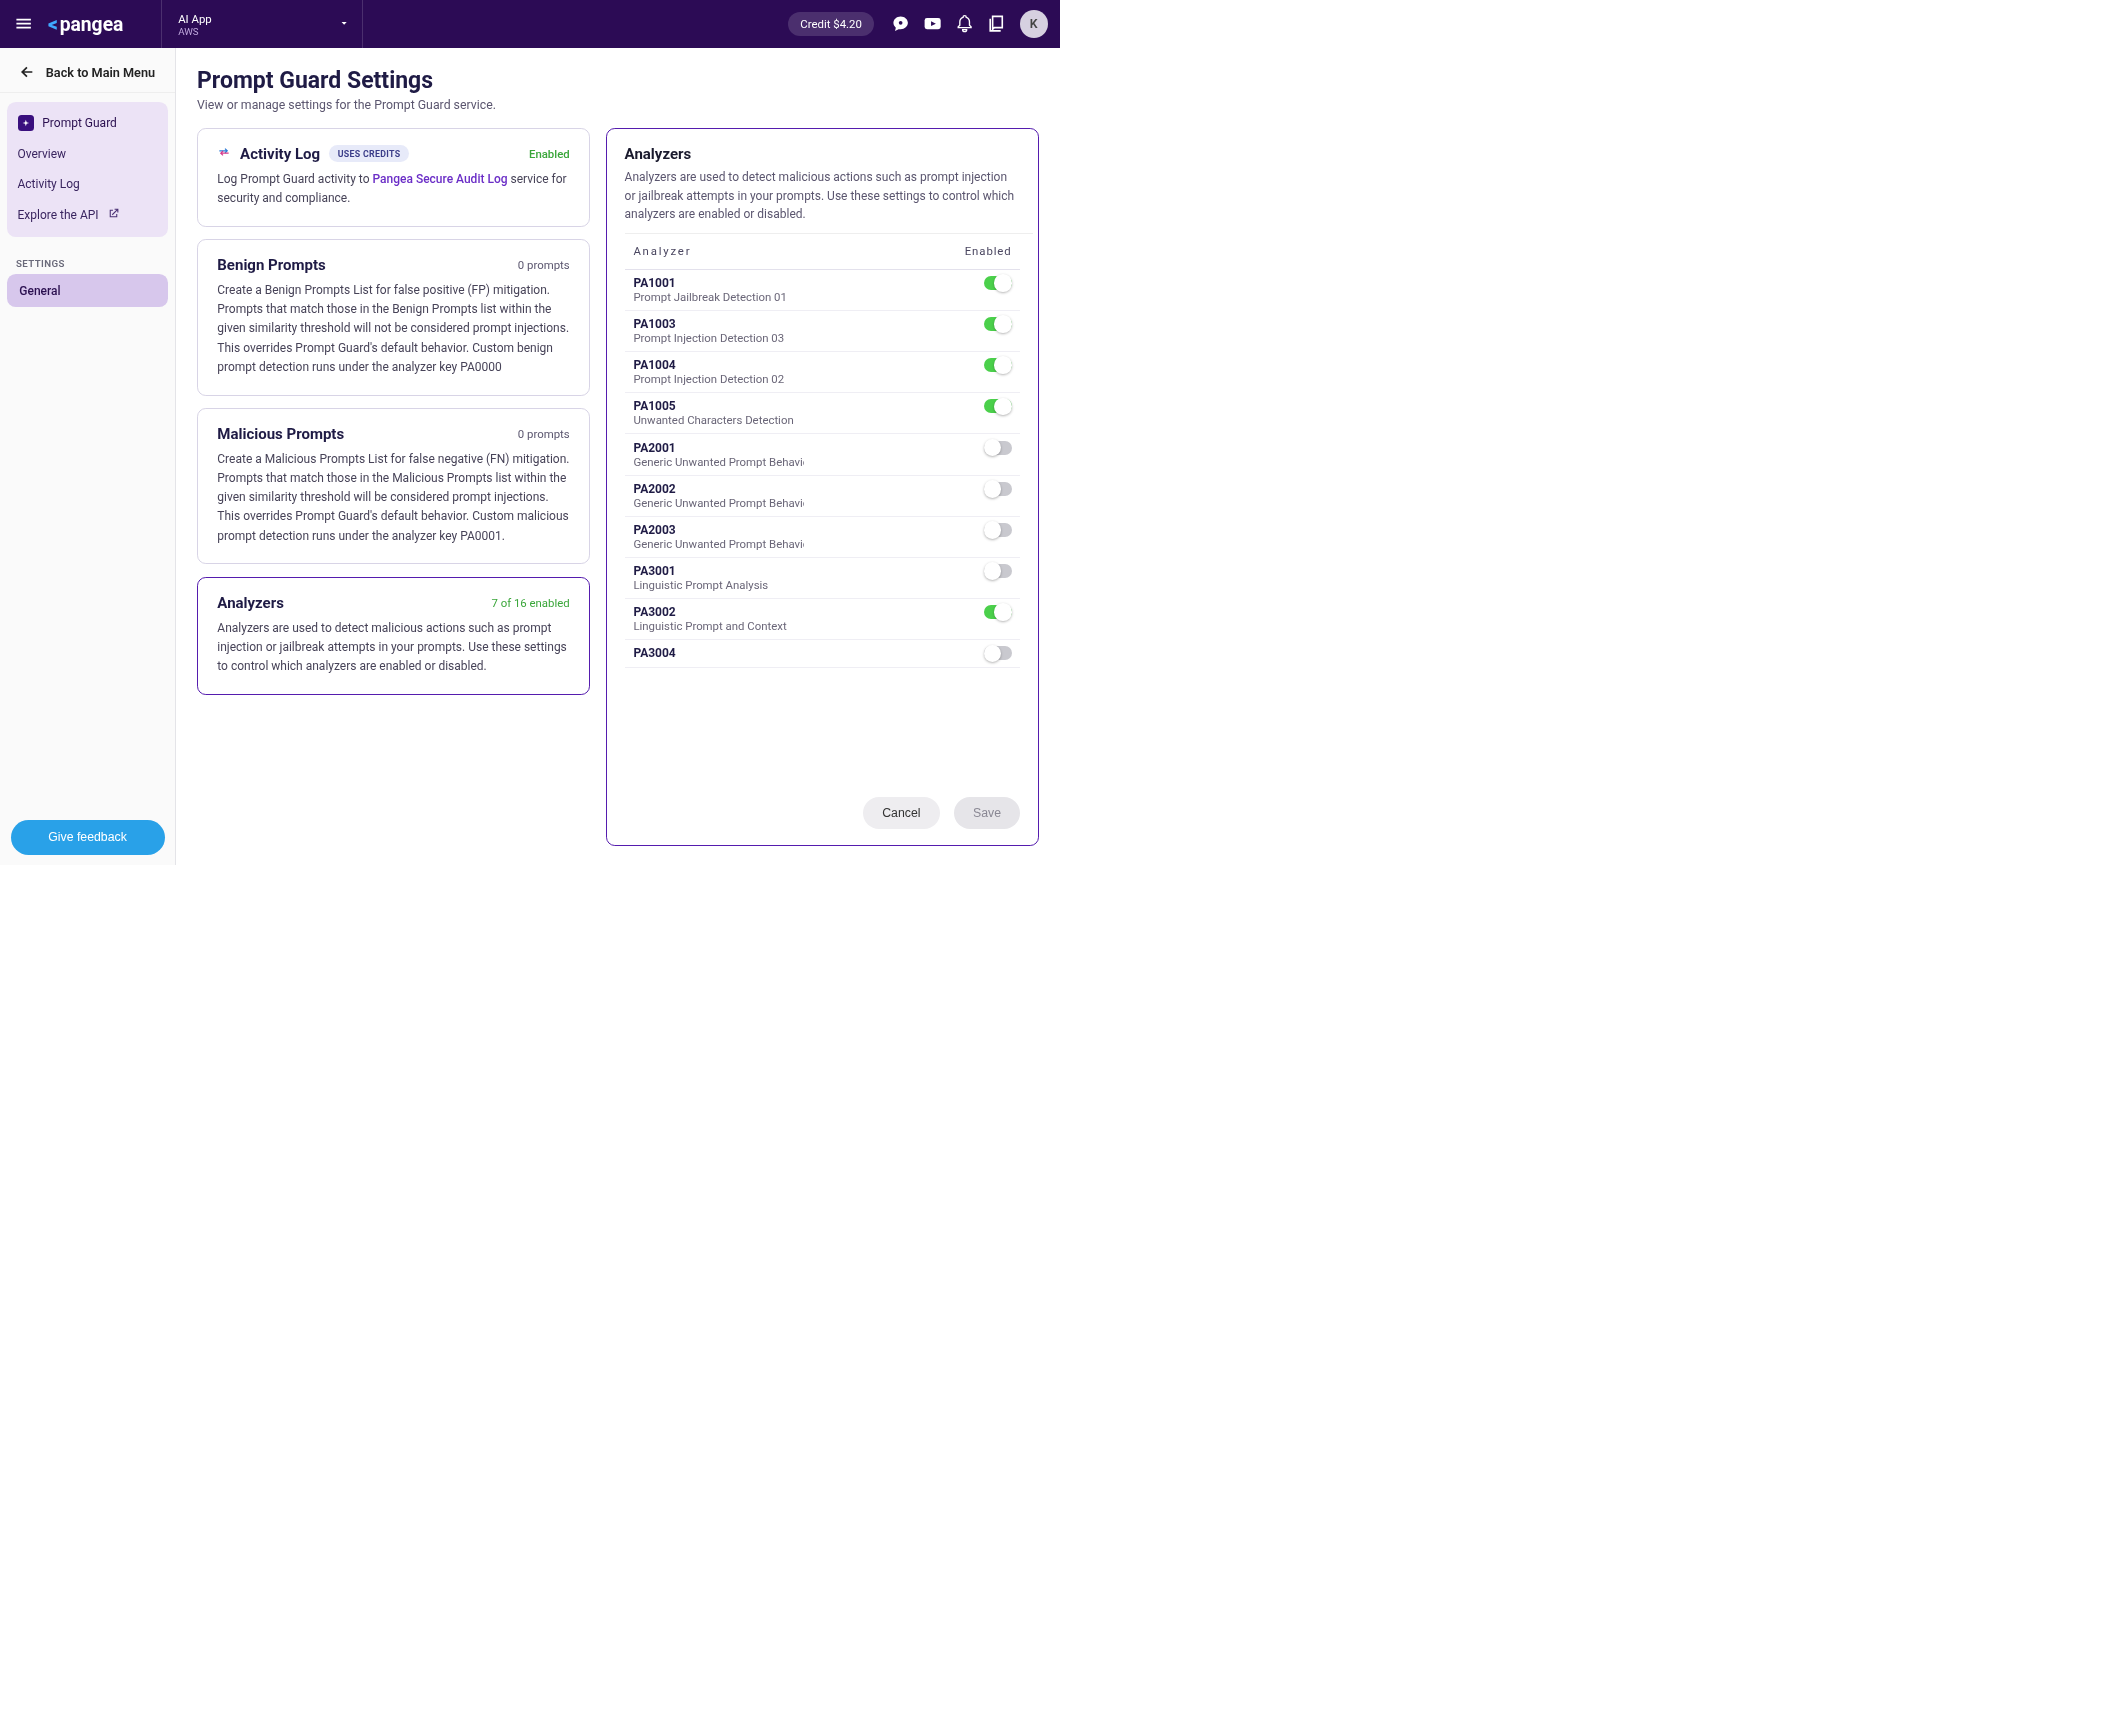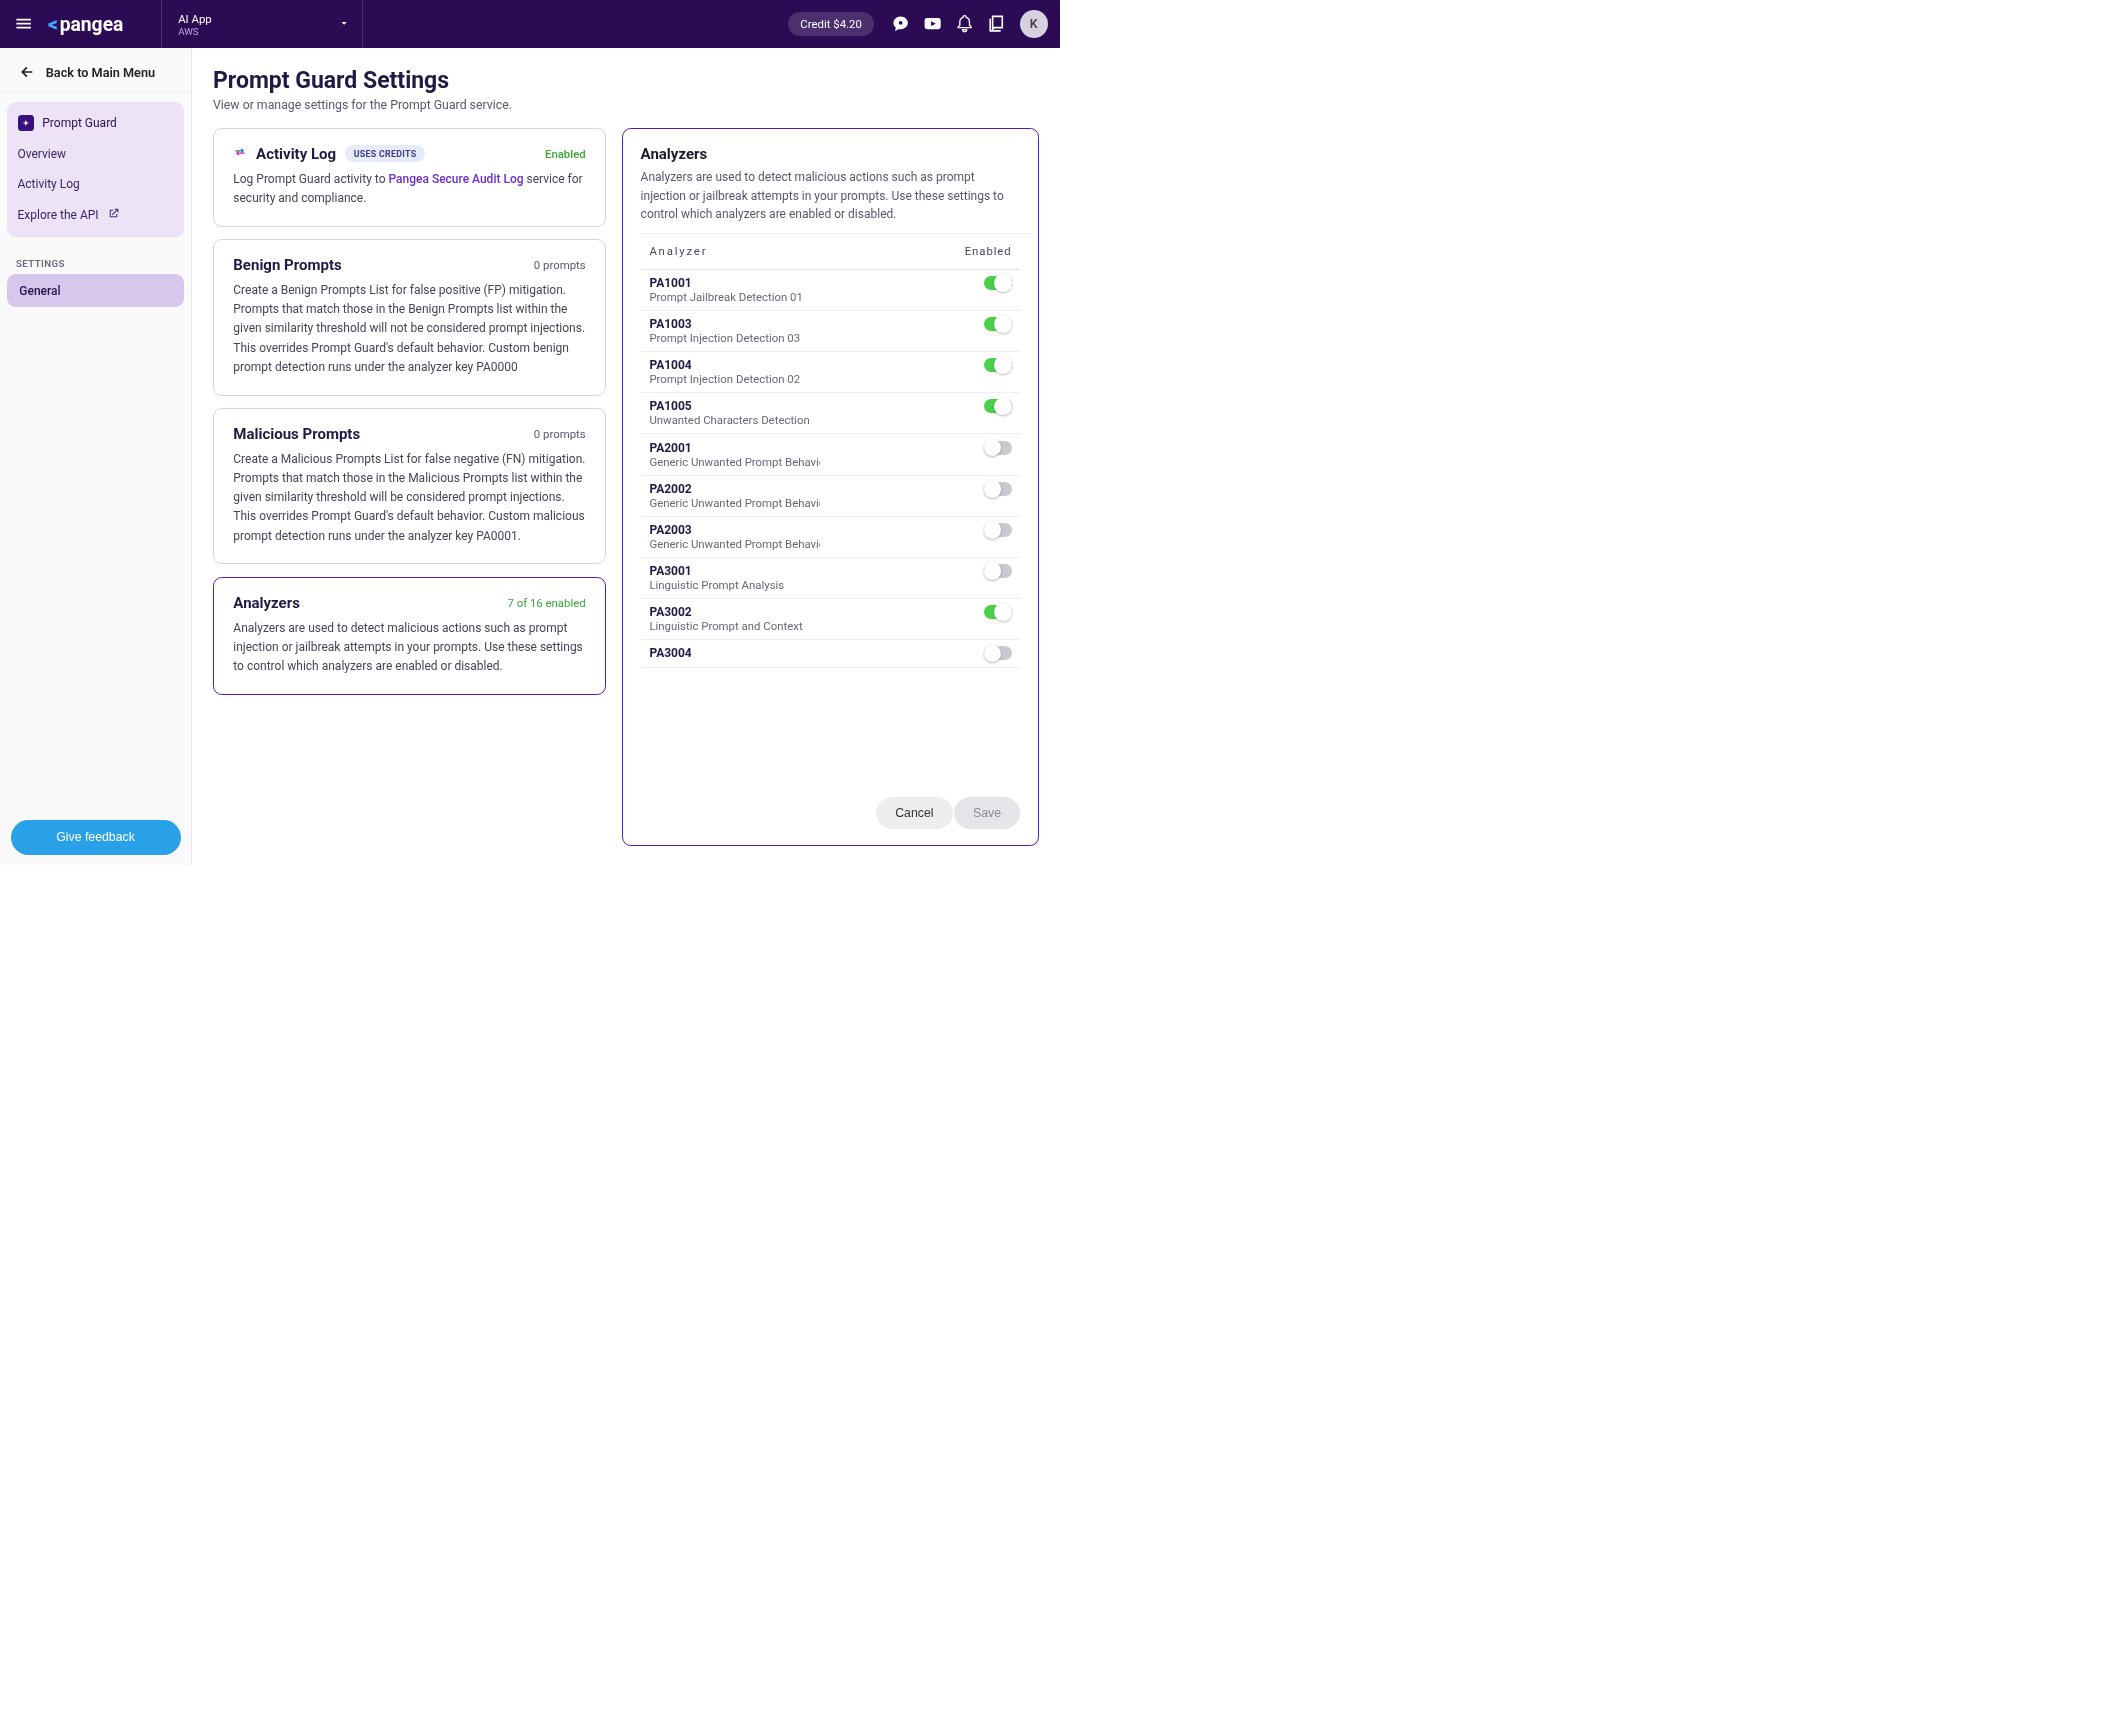--- a/index.html
+++ b/index.html
@@ -40,21 +40,21 @@
   .project-select .sub{ font-size:9.7px; color:#bfa8dd;}
   .project-select .chev { position:absolute; right:12.3px; top:50%; transform:translateY(-50%);}
   .project-select .chev svg{ width:12.3px;height:12.3px; fill:#fff;}
   .spacer { flex:1;}
   .credit-badge { background:rgba(255,255,255,.15); color:#fff; font-size:11.4px; border-radius:14px; padding:5.3px 12.3px; margin-right:10.5px; cursor:pointer;}
   .icon-btn { width:32px;height:32px;display:flex;align-items:center;justify-content:center;cursor:pointer;}
   .icon-btn svg{ width:19.3px;height:19.3px;fill:#fff;}
   .avatar { width:28px;height:28px;border-radius:50%;background:#d6d0e0;color:#444;display:flex;align-items:center;justify-content:center;font-size:12.3px;font-weight:600;margin:0 12.3px 0 7px;cursor:pointer;}
   
   .body { display:flex; height: calc(100% - 48px);}
-  .sidebar { width:192px; background:#fafafa; border-right:0.9px solid #e4e4e8; display:flex;flex-direction:column;}
+  .sidebar { width:176px; background:#fafafa; border-right:0.9px solid #e4e4e8; display:flex;flex-direction:column;}
   .back-row { display:flex;align-items:center; gap:10.5px; padding:16px 14px 12.3px 19.3px; font-size:12.7px; font-weight:600; color:#222; cursor:pointer; border-bottom:0.9px solid #eee;}
   .back-row svg{width:16px;height:16px;fill:#222;}
   .nav-group { background:#ece3f6; border-radius:8.8px; margin:8.8px 7px; padding:5.3px 0;}
   .nav-group .item { padding:8px 10.5px; font-size:12px; color:#3a2560; cursor:pointer; display:flex;align-items:center; gap:8.8px;}
   .nav-group .item.header { font-weight:400; color:#2b1050;}
   .nav-group .item.header .chip{ width:16px;height:16px;background:#3a0f7e;border-radius:3.5px;display:flex;align-items:center;justify-content:center;}
   .nav-group .item.header .chip svg{width:9.7px;height:9.7px;fill:#fff;}
   .ext-icon svg{width:13px;height:13px;fill:#4b3275;}
   .sidebar .section-label { padding:12.3px 16px 5.3px; font-size:9.7px; letter-spacing:0.4px; color:#6a6a7a; font-weight:600;}
   .sidebar .settings-item { margin:0 7px 7px; background:#d7c7ec; border-radius:8.8px; padding:9.7px 12.3px; font-size:12px; color:#2b1050; font-weight:500; cursor:pointer;}
@@ -86,21 +86,21 @@
   .an-table::-webkit-scrollbar-thumb{background:#d3d3d8;border-radius:3.5px;}
   .an-head { display:flex; justify-content:space-between; padding:10.5px 8.8px; font-size:11.4px; letter-spacing:0.9px; color:#4a4660; border-bottom:0.9px solid #e3e1ec;}
   .an-row { display:flex; justify-content:space-between; padding:6.1px 8.8px; border-bottom:0.9px solid #efeef4;}
   .an-info { display:flex;flex-direction:column; max-width:171px; overflow:hidden;}
   .an-id { font-size:12px; font-weight:700; color:#1f1b45;}
   .an-name { font-size:11.4px; color:#6a6678; white-space:nowrap; overflow:hidden; text-overflow:clip;}
   .toggle { position:relative; width:28px; height:14px; background:#c9c9cf; border-radius:8.8px; cursor:pointer;}
   .toggle .knob{ position:absolute; top:-1.8px; left:0; width:17.6px;height:17.6px;background:#fff;border-radius:50%; box-shadow:0 0.9px 2.6px rgba(0,0,0,.3);}
   .toggle.on { background:#4bd04b;}
   .toggle.on .knob{ left:auto; right:0;}
-  .panel-actions { display:flex; justify-content:flex-end; gap:1px; padding:12.3px 17.6px 3.5px 0;}
+  .panel-actions { display:flex; justify-content:flex-end; gap:14px; padding:12.3px 17.6px 3.5px 0;}
   .btn { border:none; border-radius:21px; padding:8.8px 19.3px; font-size:12.3px; cursor:pointer;}
   .btn-cancel { background:#eeedf0; color:#333;}
   .btn-save { background:#e6e5e9; color:#8a8894; cursor:not-allowed;}
 </style>
 </head>
 <body>
 
 <div class="topbar">
   <div class="hamburger">
     <svg viewBox="0 0 24 24">

